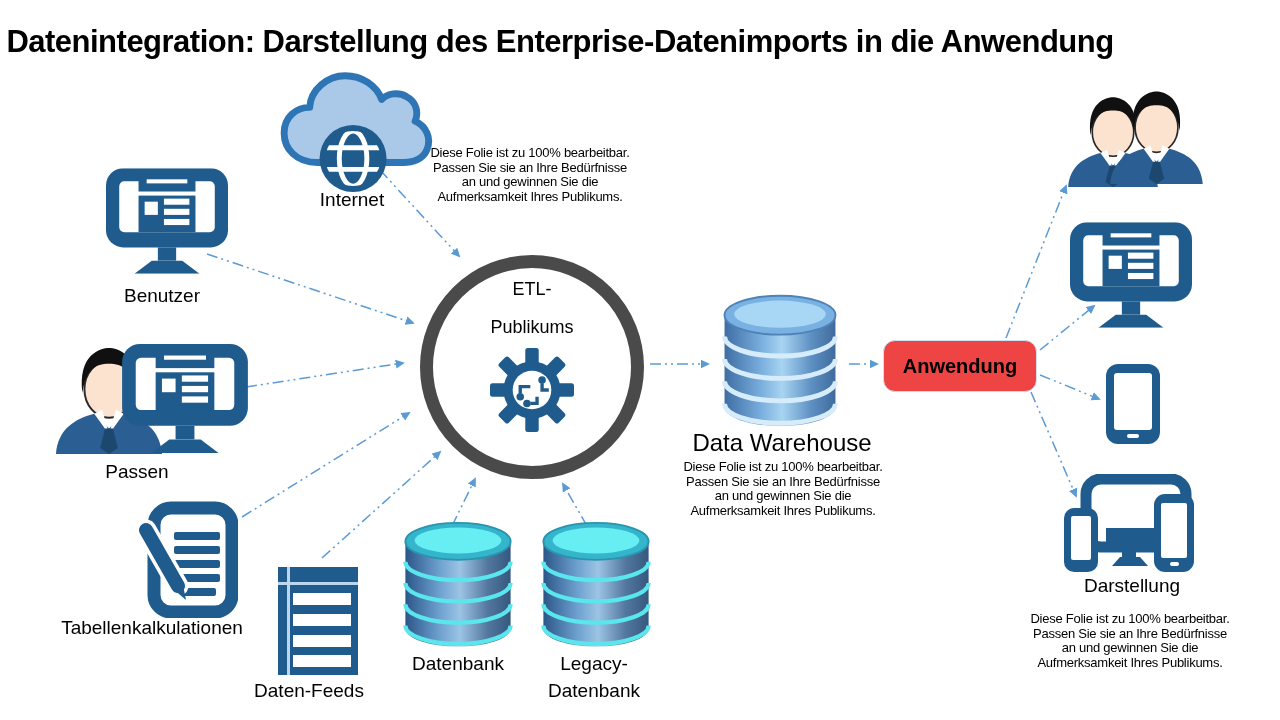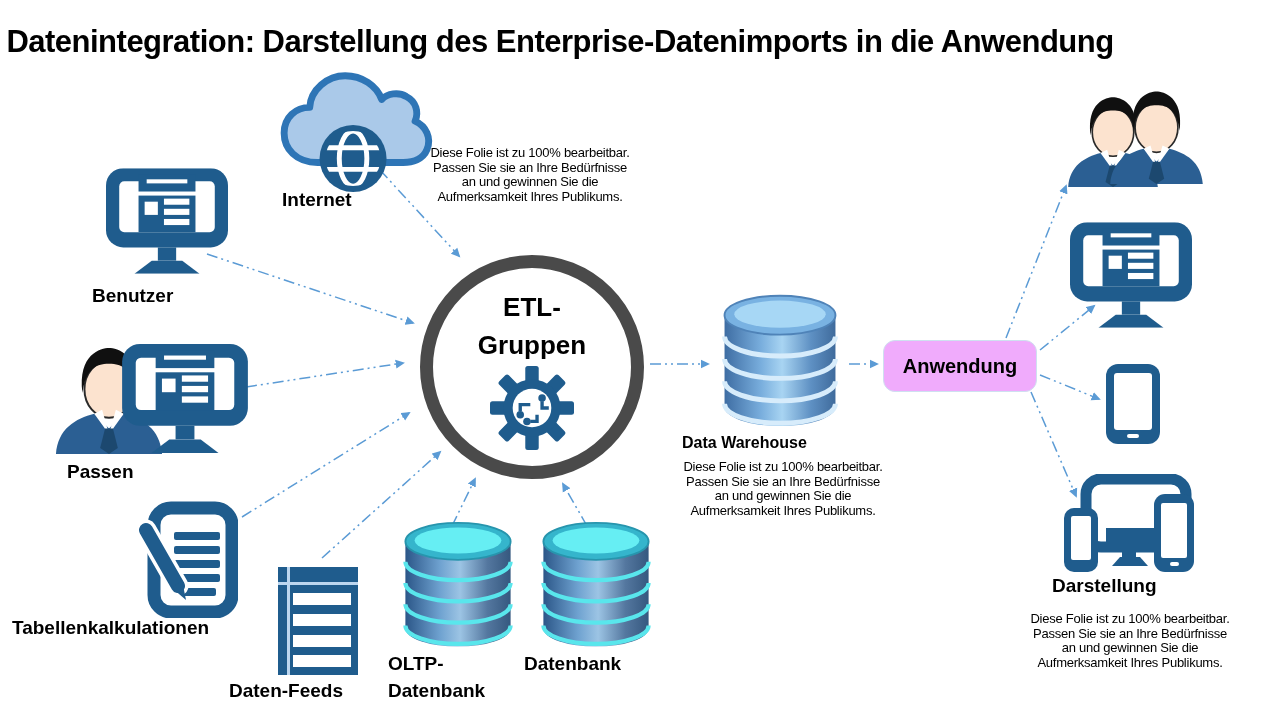--- a/index.html
+++ b/index.html
@@ -11,37 +11,37 @@
   body{
     width:1280px;height:720px;position:relative;background:#fff;
     font-family:"Liberation Sans",sans-serif;overflow:hidden;color:#000;
   }
   .abs{position:absolute;}
   .title{
     left:0;top:24px;width:1120px;text-align:center;
     font-size:31px;font-weight:bold;letter-spacing:-0.5px;
   }
   .node-label{
-    position:absolute;font-weight:bold;font-size:19px;line-height:24px;
+    position:absolute;text-align:center;font-weight:normal;font-size:19px;line-height:24px;
   }
   .node-label.two-line{line-height:27px;}
   .placeholder{
     position:absolute;text-align:center;font-size:13px;line-height:14.5px;
     letter-spacing:-0.25px;width:206px;
   }
   .etl-circle{
     position:absolute;left:420px;top:255px;width:224px;height:224px;
     box-sizing:border-box;border:13px solid var(--circle-gray);border-radius:50%;
     background:#fff;text-align:center;
   }
-  .etl-text{margin-top:20px;font-size:26px;font-weight:bold;line-height:38px;}
+  .etl-text{margin-top:2px;font-size:18px;font-weight:normal;line-height:38px;}
   .etl-gear{display:block;margin:2px auto 0;}
   .anwendung-box{
     position:absolute;left:883px;top:340px;width:152px;height:50px;
-    background:#f0abfc;border:1px solid #cfe0f0;border-radius:12px;
+    background:#ef4444;border:1px solid #cfe0f0;border-radius:12px;
     display:flex;align-items:center;justify-content:center;
     font-size:20px;font-weight:bold;
   }
   svg{display:block;}
 </style>
 </head>
 <body>
 
 <svg width="0" height="0" style="position:absolute" aria-hidden="true">
   <defs>
@@ -244,45 +244,45 @@
 
 <svg class="abs" style="left:278px;top:566px;width:80px;height:110px" viewBox="0 0 80 108">
     <use href="#feed"></use>
   </svg>
 <div class="node-label" style="left:229px;top:679px;width:160px">Daten-Feeds</div>
 
 <svg class="abs" style="left:398px;top:512px;width:120px;height:140px" viewBox="0 0 130 148">
     <use href="#dbcyan"></use>
   </svg>
 <div class="node-label two-line" style="left:388px;top:650px;width:140px">
-  <div>OLTP-</div>
   <div>Datenbank</div>
 </div>
 
 <svg class="abs" style="left:536px;top:512px;width:120px;height:140px" viewBox="0 0 130 148">
     <use href="#dbcyan"></use>
   </svg>
 <div class="node-label two-line" style="left:524px;top:650px;width:140px">
+  <div>Legacy-</div>
   <div>Datenbank</div>
 </div>
 
 <div class="etl-circle">
   <div class="etl-text">
     <div>ETL-</div>
-    <div>Gruppen</div>
+    <div>Publikums</div>
   </div>
   <svg class="etl-gear" width="84" height="84" viewBox="0 0 100 100">
       <use href="#gearcircuit"></use>
     </svg>
 </div>
 
 <svg class="abs" style="left:716px;top:286px;width:128px;height:144px" viewBox="0 0 130 148">
     <use href="#dbblue"></use>
   </svg>
-<div class="node-label" style="left:682px;top:431px;width:200px;font-size:16px">Data Warehouse</div>
+<div class="node-label" style="left:682px;top:431px;width:200px;font-size:24px">Data Warehouse</div>
 <div class="placeholder" style="left:680px;top:460px">Diese Folie ist zu 100% bearbeitbar. Passen Sie sie an Ihre Bedürfnisse an und gewinnen Sie die Aufmerksamkeit Ihres Publikums.</div>
 
 <div class="anwendung-box">
   <span>Anwendung</span>
 </div>
 
 <svg class="abs" style="left:1063px;top:80px;width:145px;height:108px" viewBox="0 0 145 108">
   <use href="#person" x="0" y="14" width="100" height="93"></use>
   <use href="#person" x="42" y="8" width="103" height="96"></use>
 </svg>

